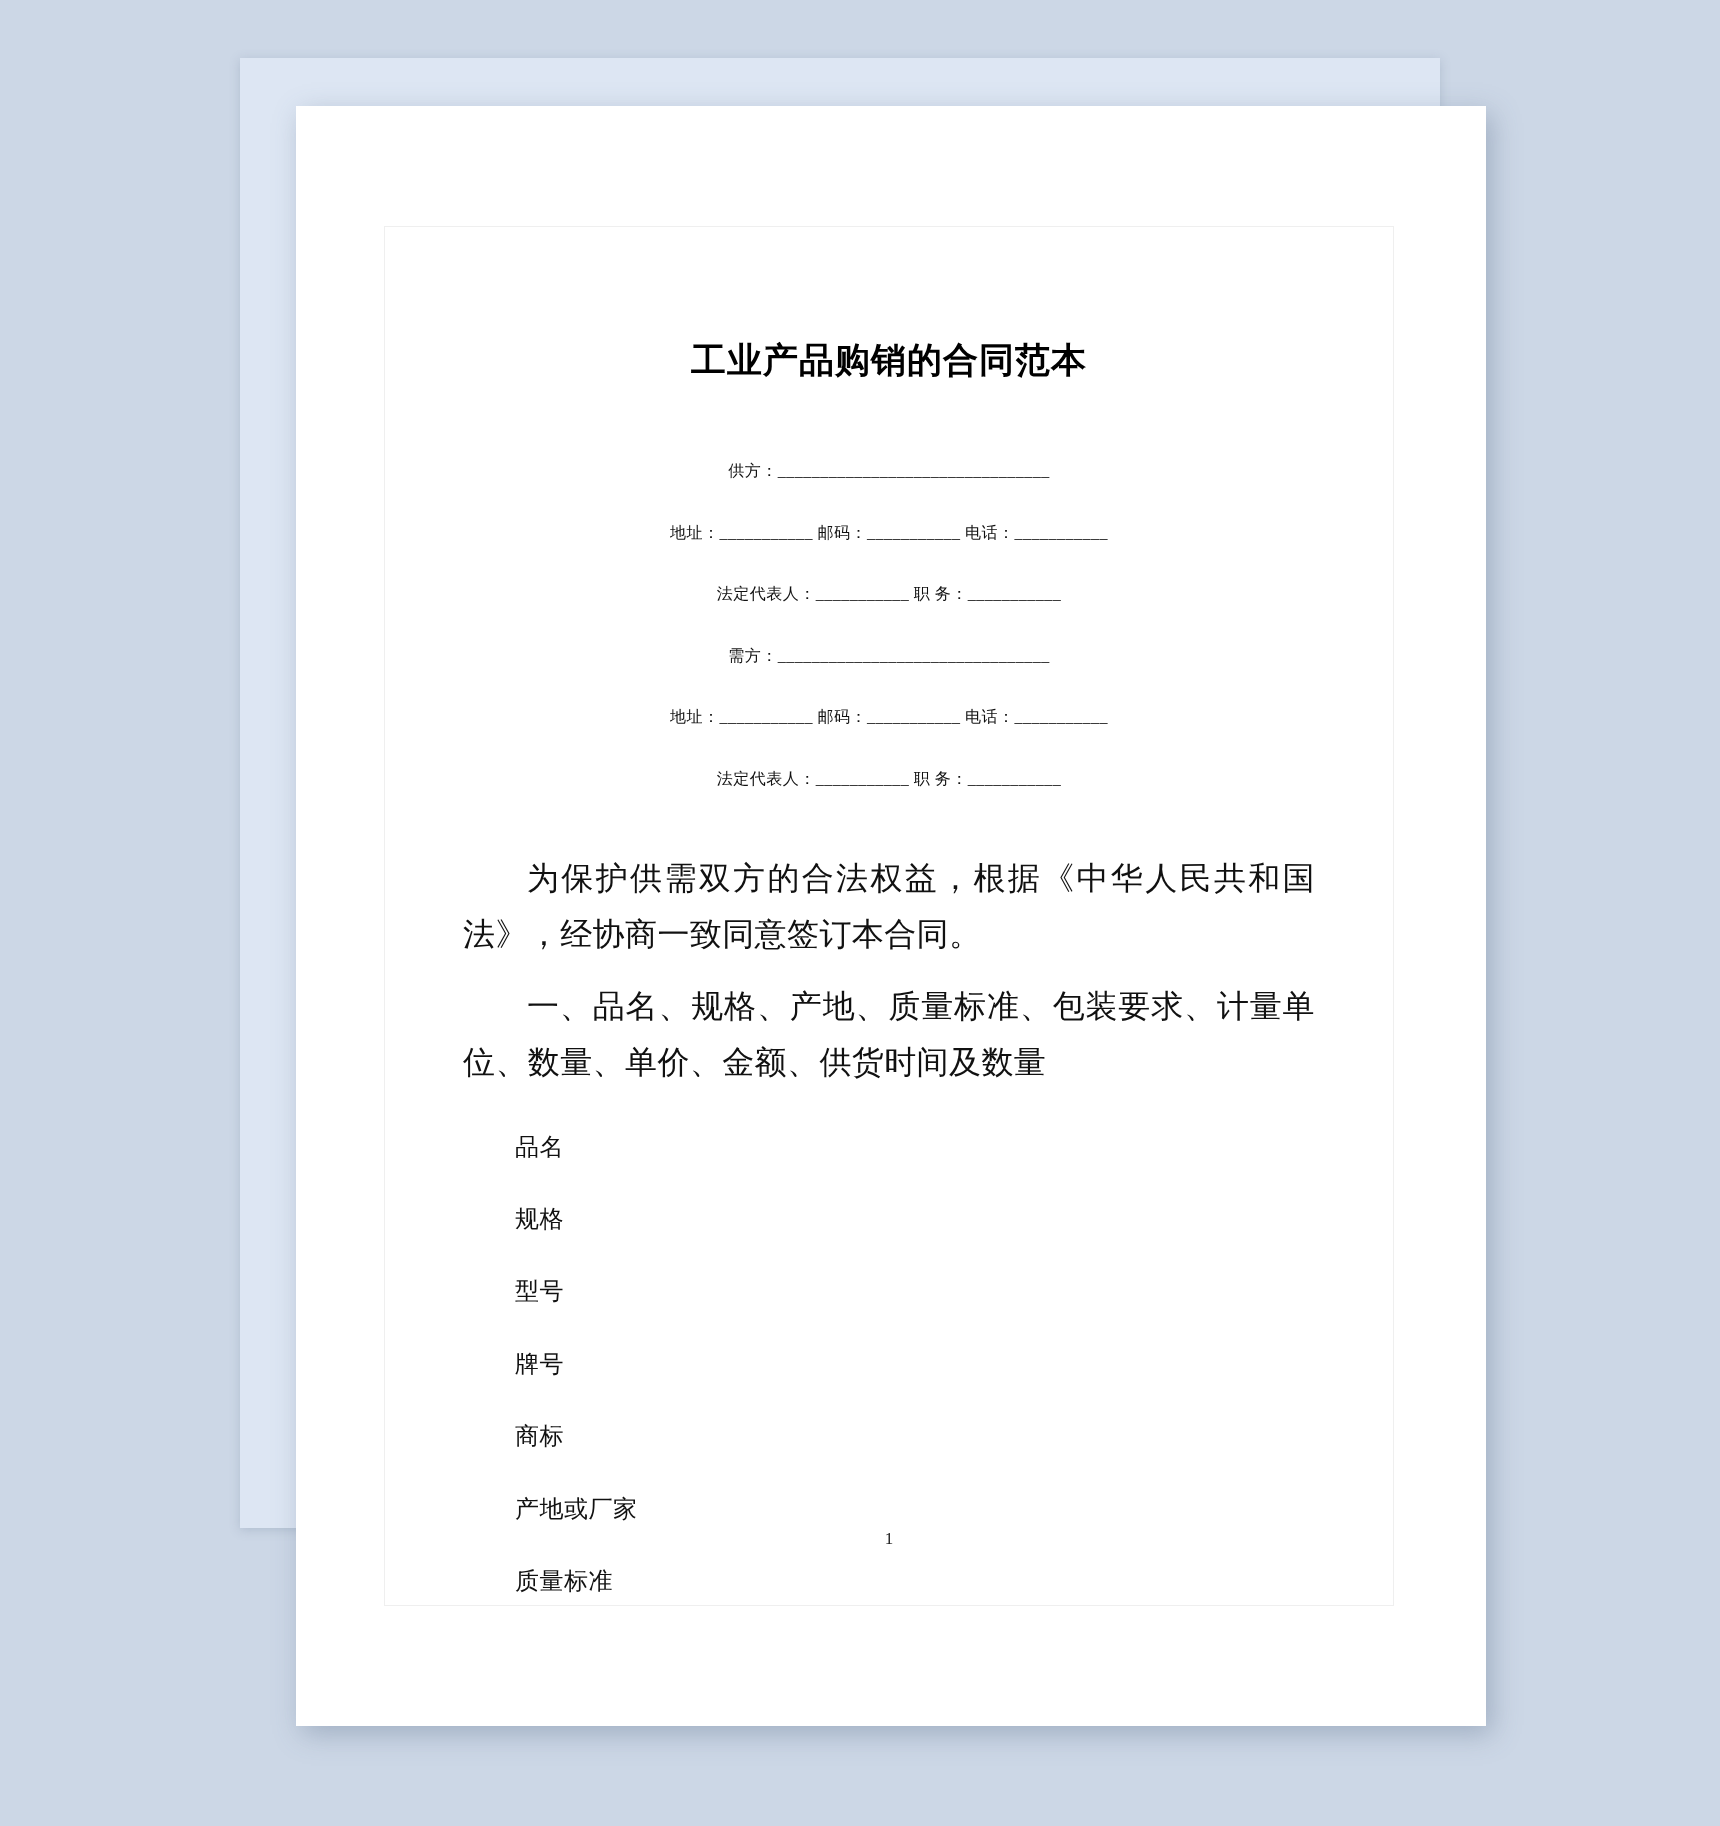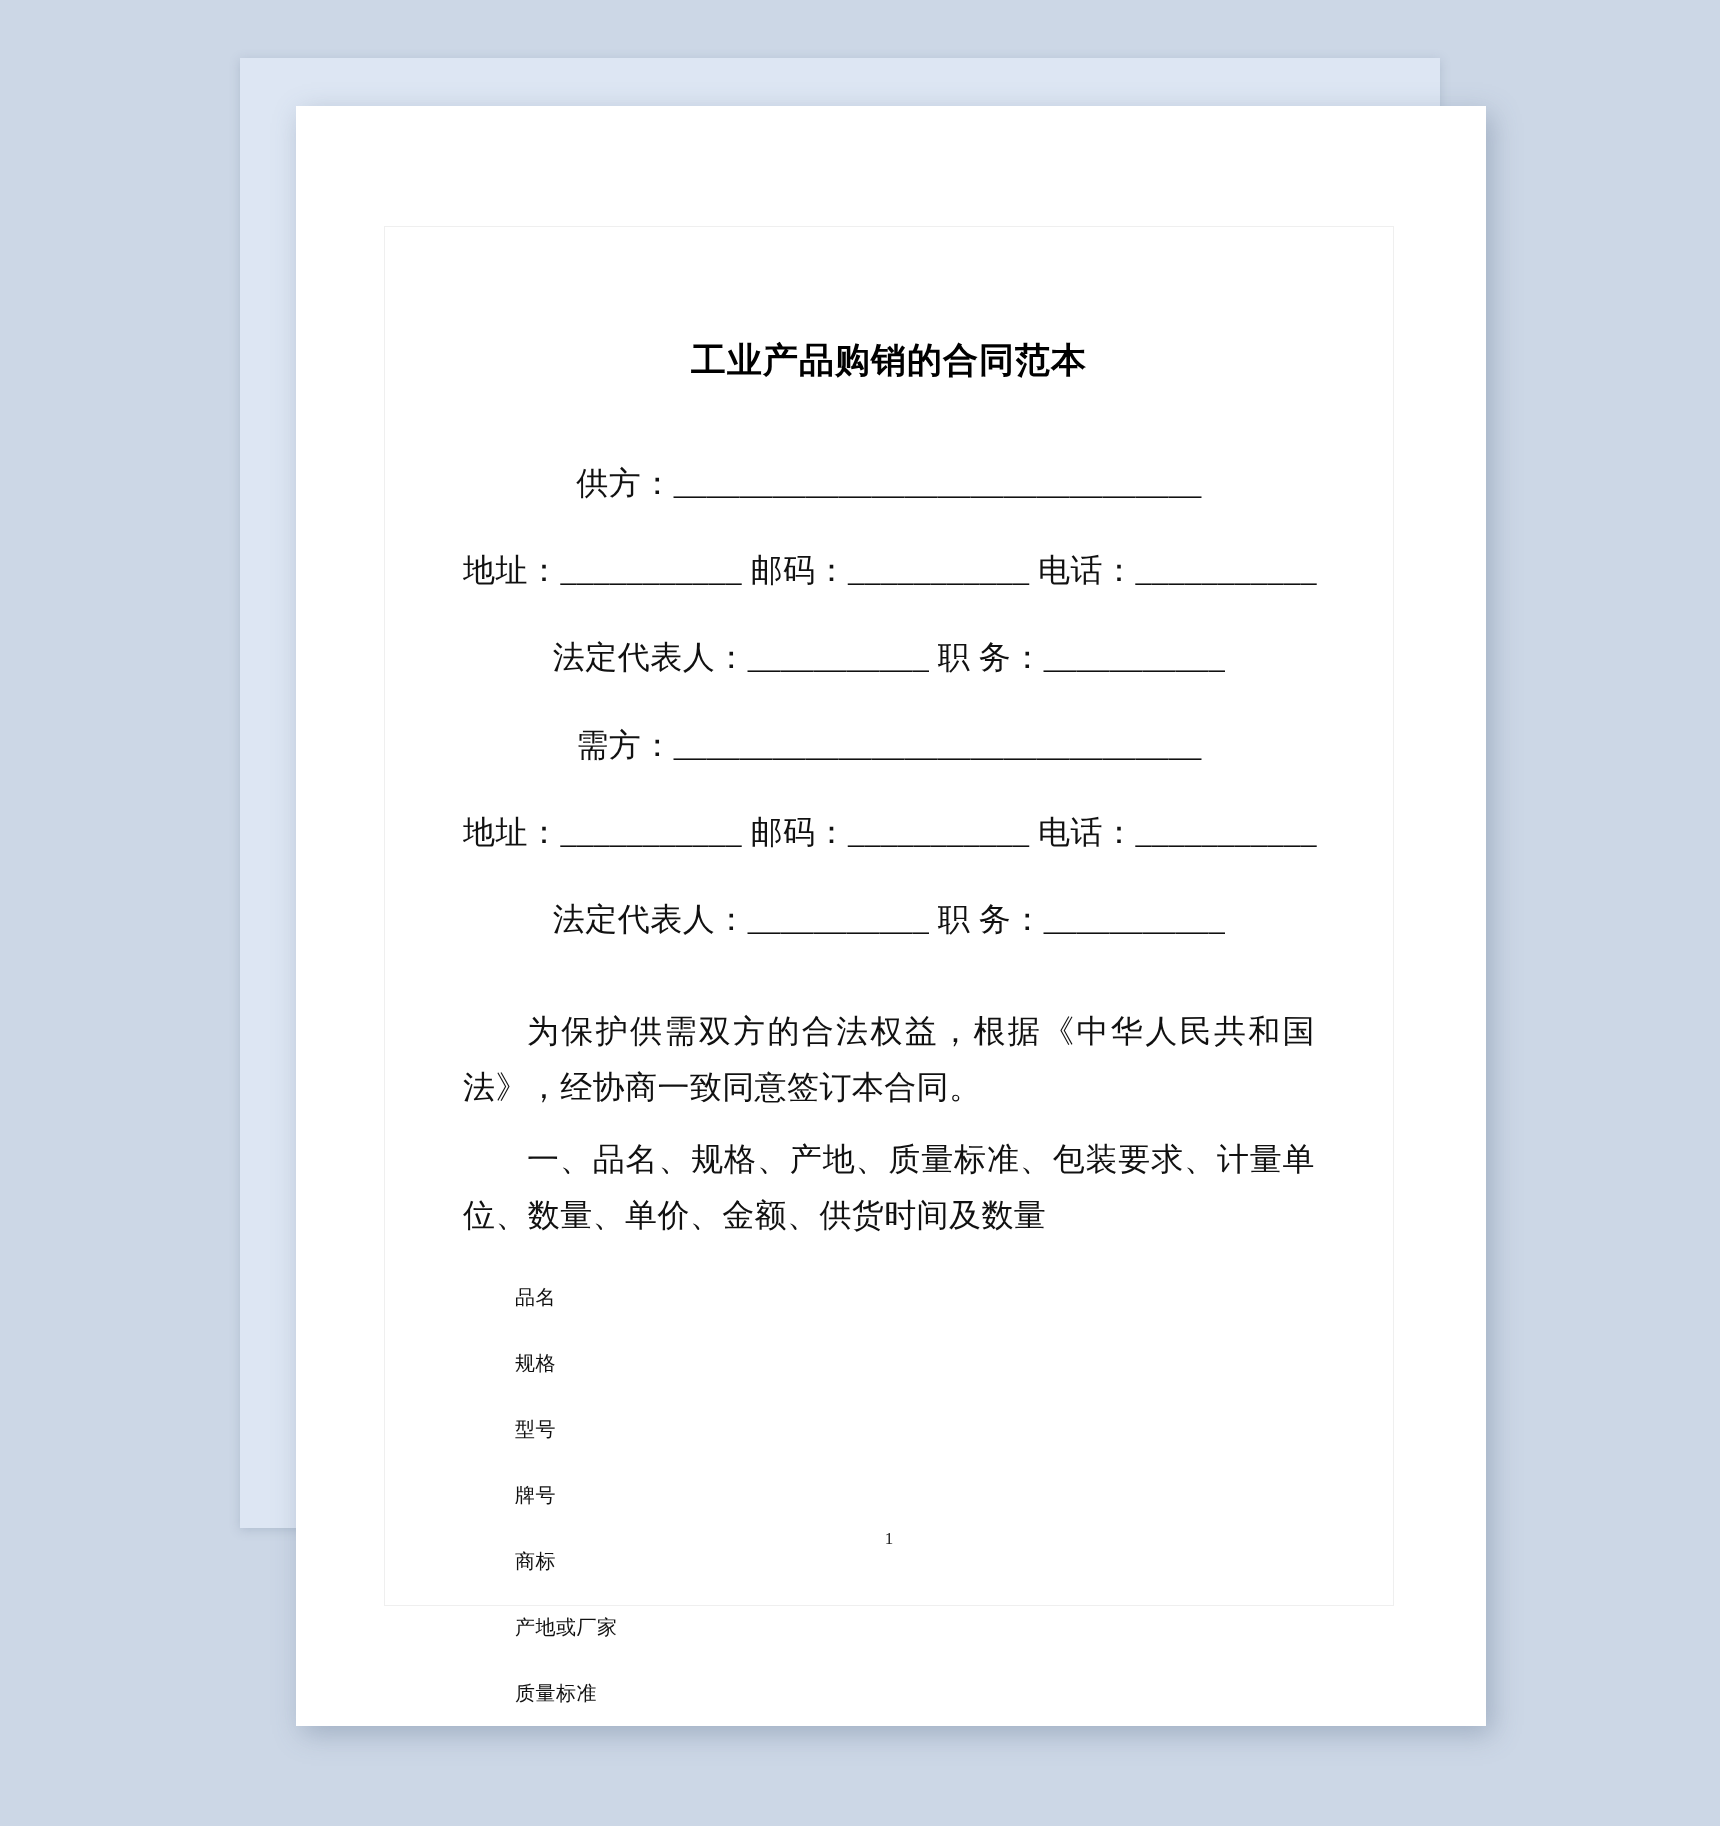--- a/index.html
+++ b/index.html
@@ -51,39 +51,39 @@
   .doc-title {
     text-align: center;
     font-family: "Liberation Sans", sans-serif;
     font-weight: bold;
     font-size: 35px;
     letter-spacing: 1px;
     color: #000;
     margin: 0 0 74px 0;
   }
   .party-line {
-    font-size: 32px;
+    font-size: 16px;
     color: #111;
     line-height: 1.6;
     margin: 0 0 36px 0;
     text-align: center;
     letter-spacing: 0.5px;
     white-space: nowrap;
   }
   .body-para {
     font-size: 32px;
     color: #111;
     line-height: 1.75;
     margin: 0 0 16px 0;
     text-align: justify;
     text-indent: 2em;
     letter-spacing: 0.4px;
   }
   .field-item {
-    font-size: 20px;
+    font-size: 24px;
     color: #111;
     line-height: 1.6;
     margin: 0 0 34px 0;
     padding-left: 52px;
     letter-spacing: 0.5px;
   }
   .spacer-sm { height: 22px; }
   .page-number {
     position: absolute;
     bottom: 56px;

